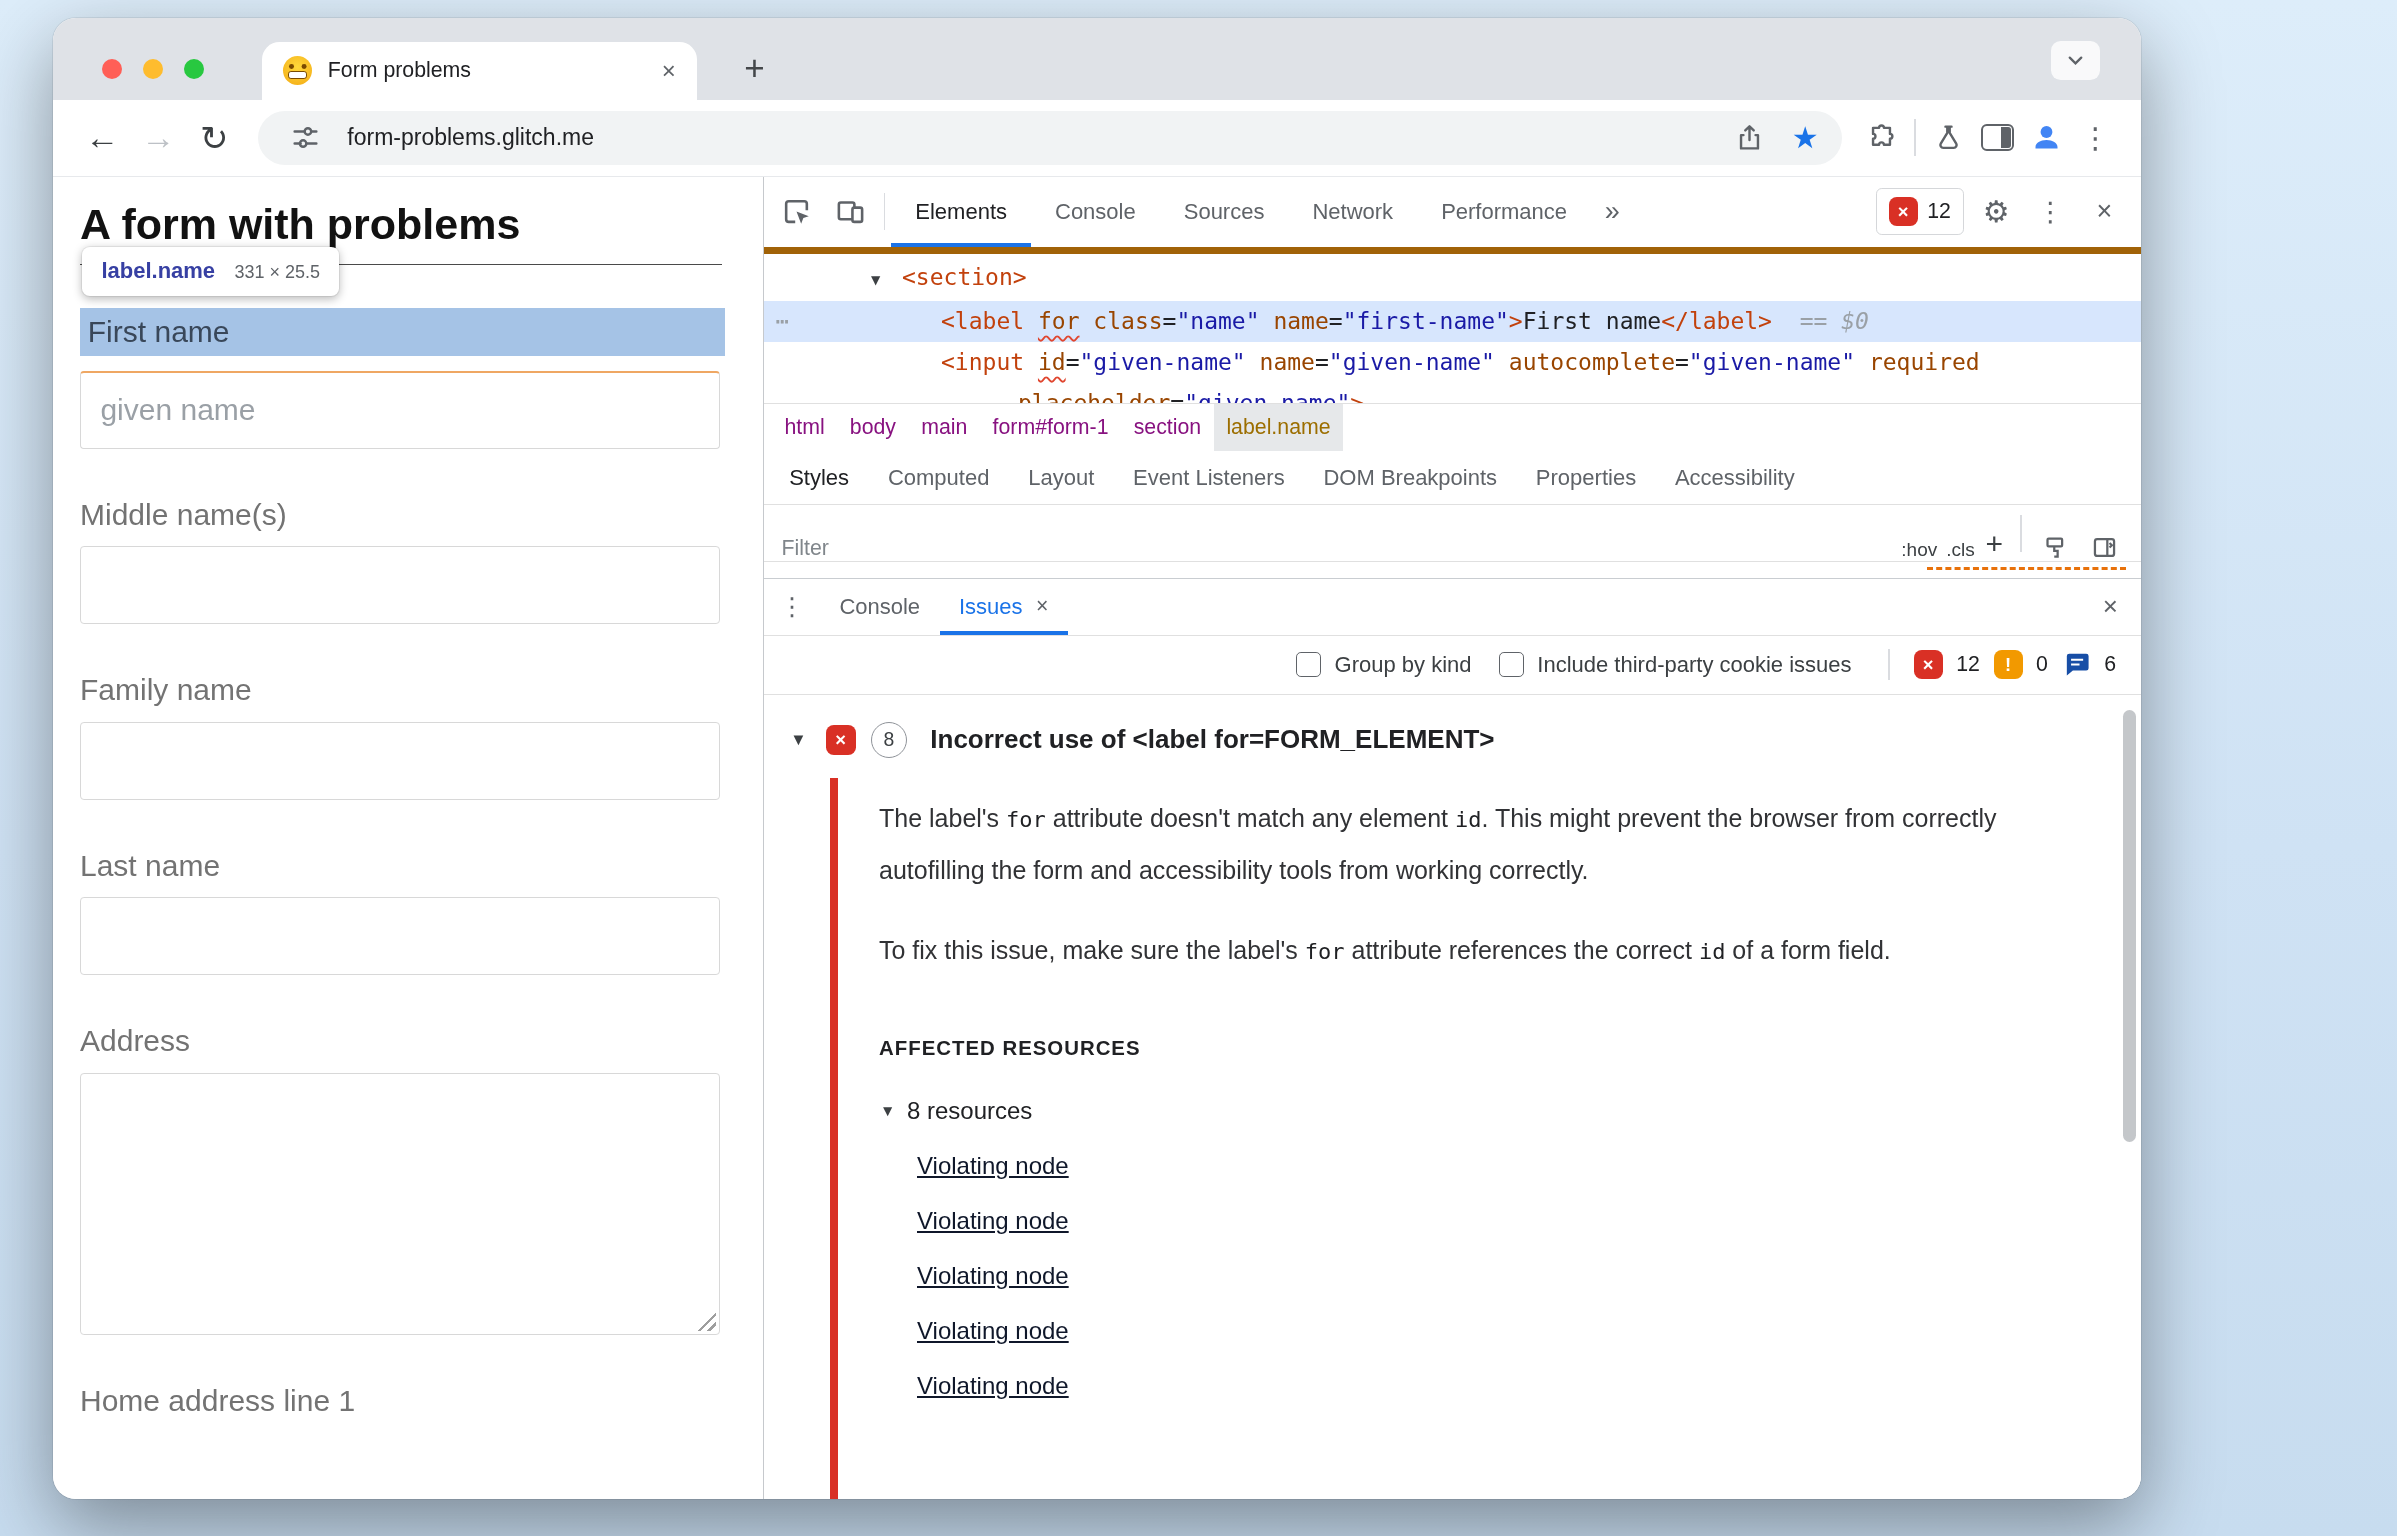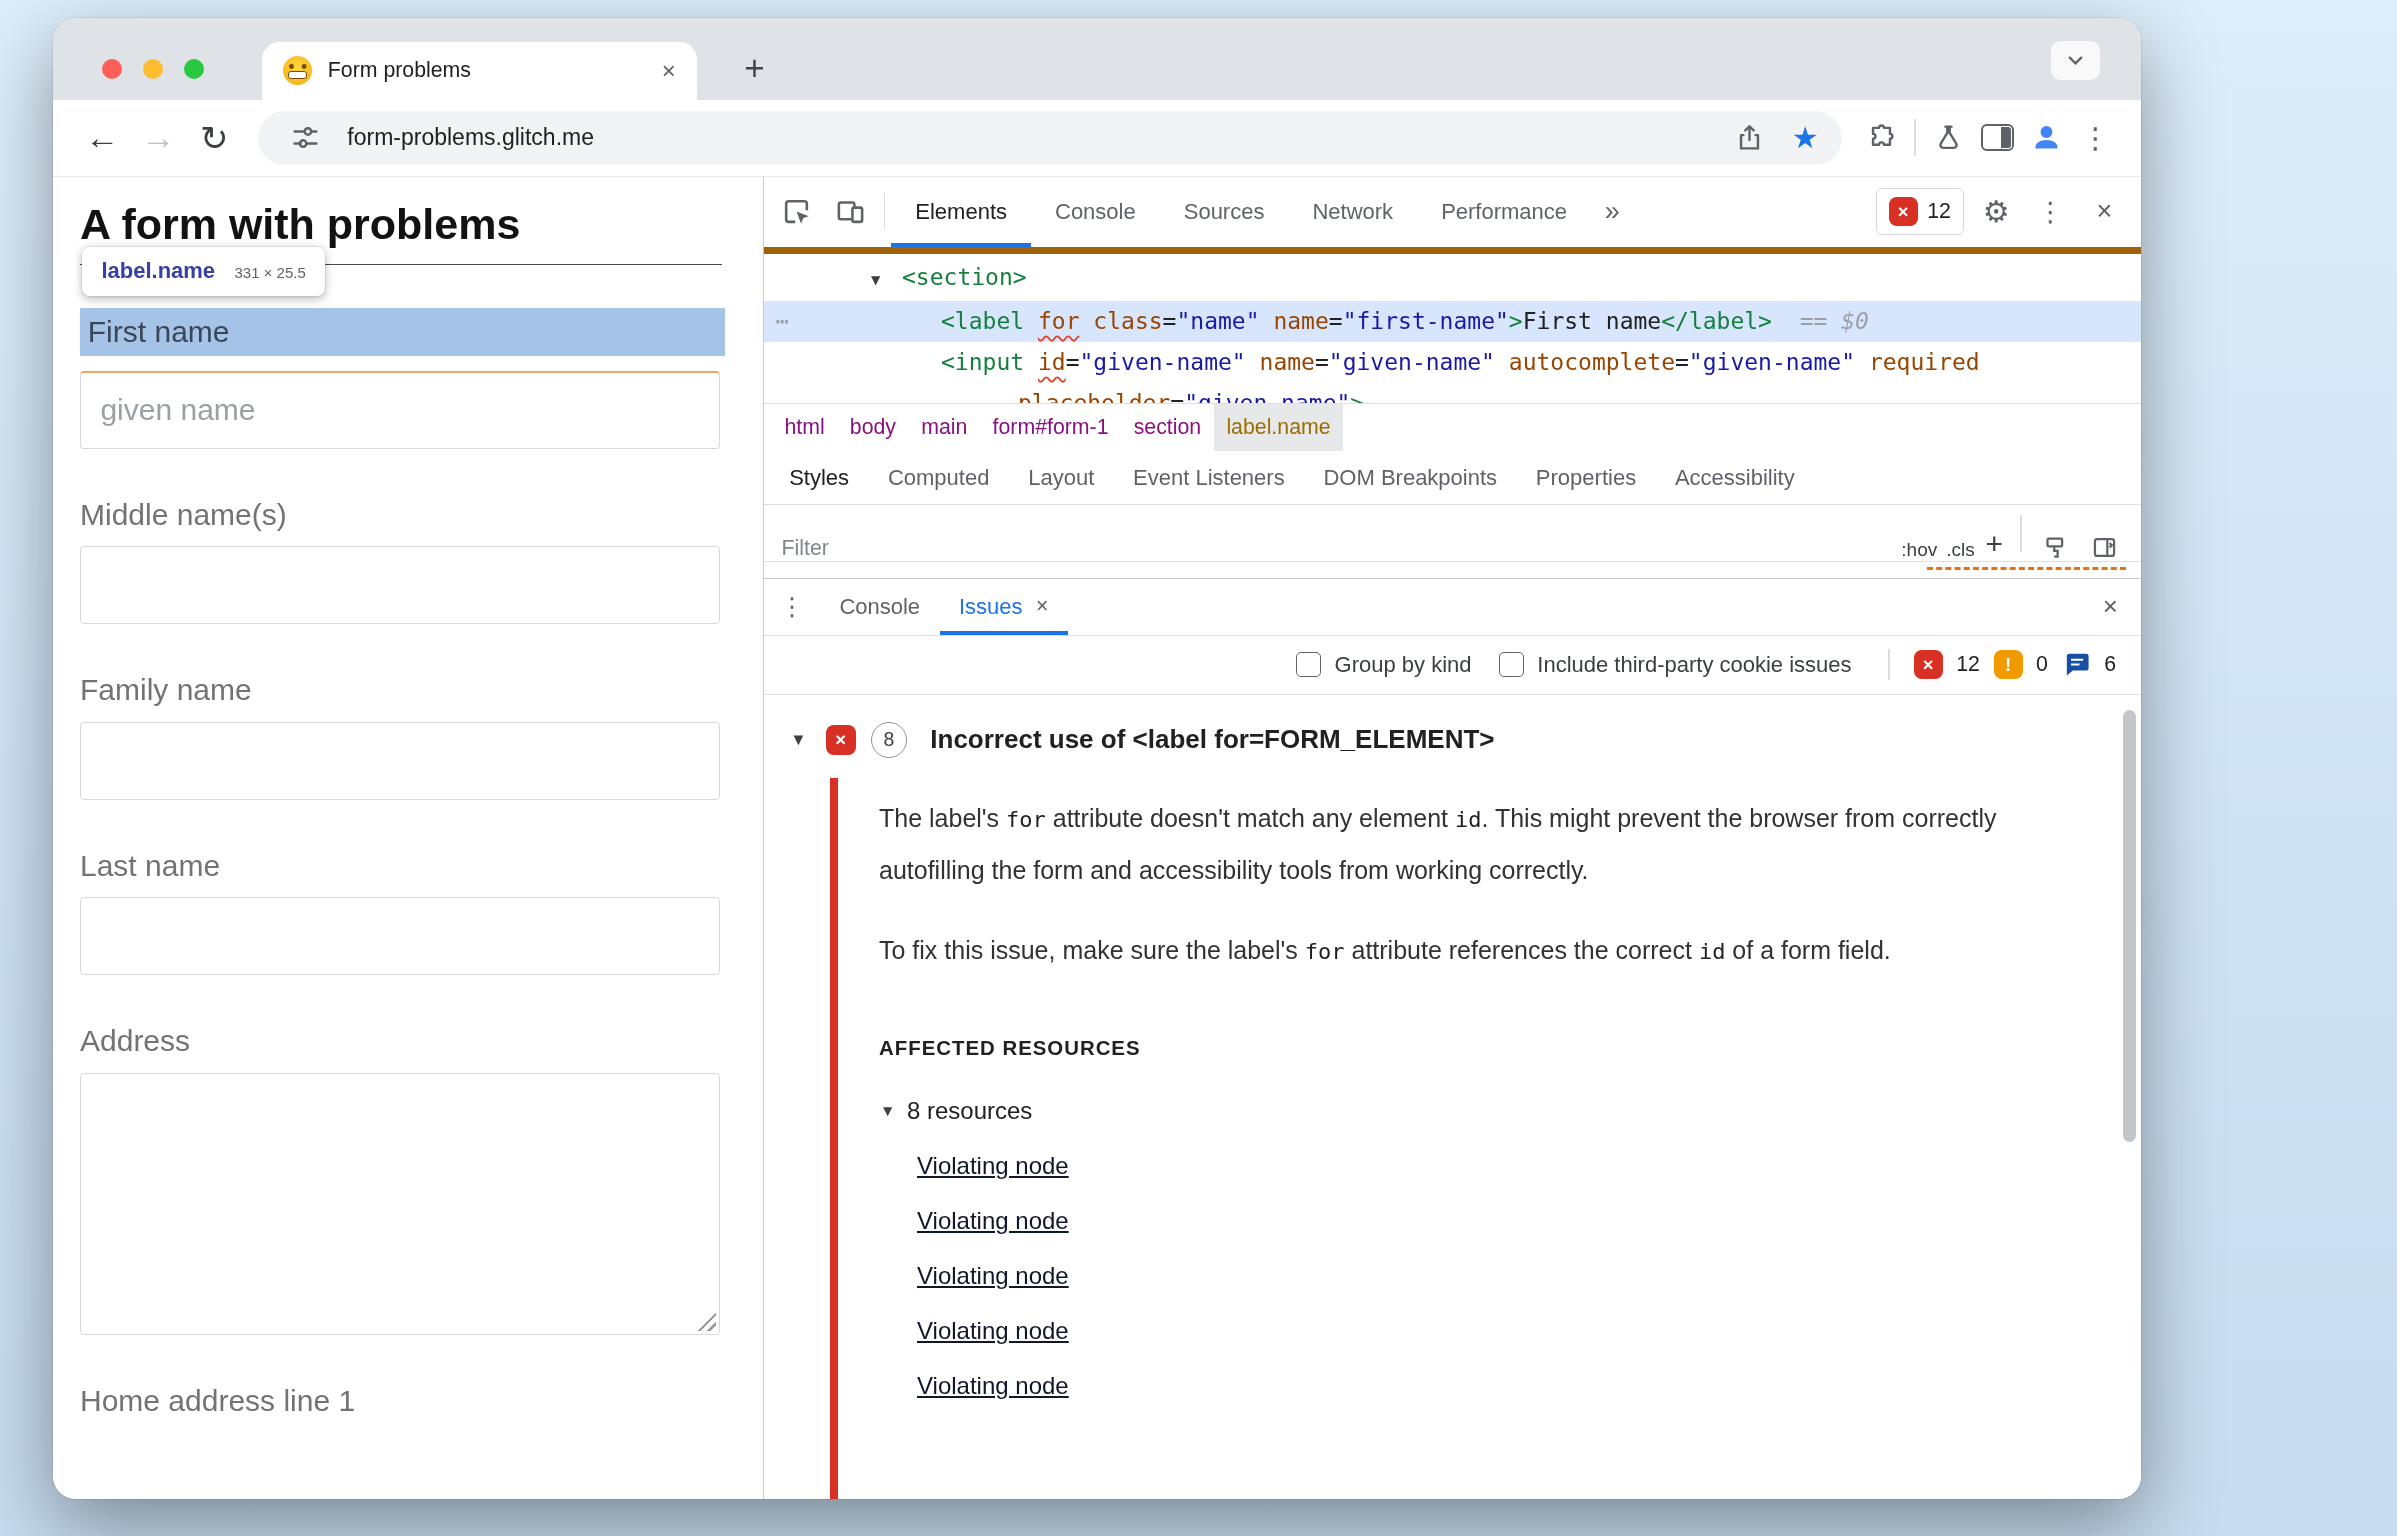--- a/index.html
+++ b/index.html
@@ -37,21 +37,21 @@
   .panel-ico::after{content:"";position:absolute;right:1px;top:1px;bottom:1px;width:9.7px;background:#5f6368;border-radius:0 2.9px 2.9px 0;}
   .kebab-txt{font-size:29px;color:#5f6368;}
 
   
   .content{flex:1;display:flex;min-height:0;background:#fff;}
   .page-pane{width:711px;flex:none;position:relative;overflow:hidden;border-right:1.9px solid #c6c9cd;padding-left:27px;box-sizing:border-box;}
   .page-heading{margin:23px 0 0;font-size:43px;font-weight:700;color:#121212;width:642px;padding-bottom:15.5px;border-bottom:1.9px solid #4a4a4a;}
   .tooltip{position:absolute;left:29px;top:70px;background:#fff;border-radius:7.8px;padding:11.6px 19.4px;display:flex;align-items:baseline;gap:19.4px;
     box-shadow:0 2.9px 9.7px rgba(0,0,0,.28),0 0 0 1px rgba(0,0,0,.06);z-index:4;}
   .tt-sel{font-size:22px;font-weight:700;color:#3740a3;}
-  .tt-dims{font-size:15px;color:#5f6368;}
+  .tt-dims{font-size:18px;color:#5f6368;}
   .hl-label{margin-top:43px;width:645px;height:48px;background:#a5c3e6;display:flex;align-items:center;padding-left:7.8px;font-size:30px;color:#394759;box-sizing:border-box;}
   .field-label{margin-top:49px;font-size:30px;color:#737373;}
   .text-input{margin-top:14.6px;width:640px;height:78px;border:1.9px solid #d8d8d8;border-radius:3.9px;display:flex;align-items:center;padding-left:19.4px;box-sizing:border-box;background:#fff;}
   .text-input.inspected{border-top:2.9px solid #efa763;}
   .ph{font-size:30px;color:#9aa0a6;}
   .textarea{margin-top:14.6px;width:640px;height:262px;border:1.9px solid #d8d8d8;border-radius:3.9px;position:relative;box-sizing:border-box;background:#fff;}
   .resize-handle{position:absolute;right:2.9px;bottom:2.9px;width:19.4px;height:19.4px;
     background:repeating-linear-gradient(135deg,#9e9e9e 0 2.4px,transparent 2.4px 6.8px);
     clip-path:polygon(100% 0,100% 100%,0 100%);}
 
@@ -74,21 +74,21 @@
 
   
   .dt-code{flex:none;height:146px;overflow:hidden;font-family:"DejaVu Sans Mono",monospace;font-size:23px;line-height:41px;position:relative;padding-top:3.9px;}
   .code-row{white-space:pre;position:relative;}
   .row-sel{background:#d7e6fd;}
   .gutter-dots{position:absolute;left:11.6px;top:0;color:#9aa0a6;}
   .ind-section{padding-left:107px;}
   .ind-child{padding-left:177px;}
   .ind-wrap{padding-left:254px;}
   .tree-caret{display:inline-block;width:31px;color:#3c4043;font-size:15.5px;}
-  .c-tag{color:#15803d}.c-attr{color:#994500}.c-val{color:#1a1aa6}.c-plain{color:#202124}
+  .c-tag{color:#c2410c}.c-attr{color:#994500}.c-val{color:#1a1aa6}.c-plain{color:#202124}
   .c-meta{color:#9aa0a6;font-style:italic}
   .squig{text-decoration-line:underline;text-decoration-style:wavy;text-decoration-color:#e0462f;text-decoration-thickness:2.4px;text-underline-offset:5.8px;}
 
   
   .dt-crumbs{height:47px;flex:none;display:flex;align-items:stretch;border-top:1px solid #e0e0e0;font-size:21.3px;padding-left:7.8px;}
   .crumb{display:flex;align-items:center;padding:0 12.6px;color:#881280;}
   .crumb.sel{background:#e6e8ea;color:#9c6e00;}
 
   
   .dt-sidetabs{height:53px;flex:none;display:flex;align-items:stretch;border-bottom:1px solid #e0e0e0;padding-left:5.8px;font-size:22px;}

